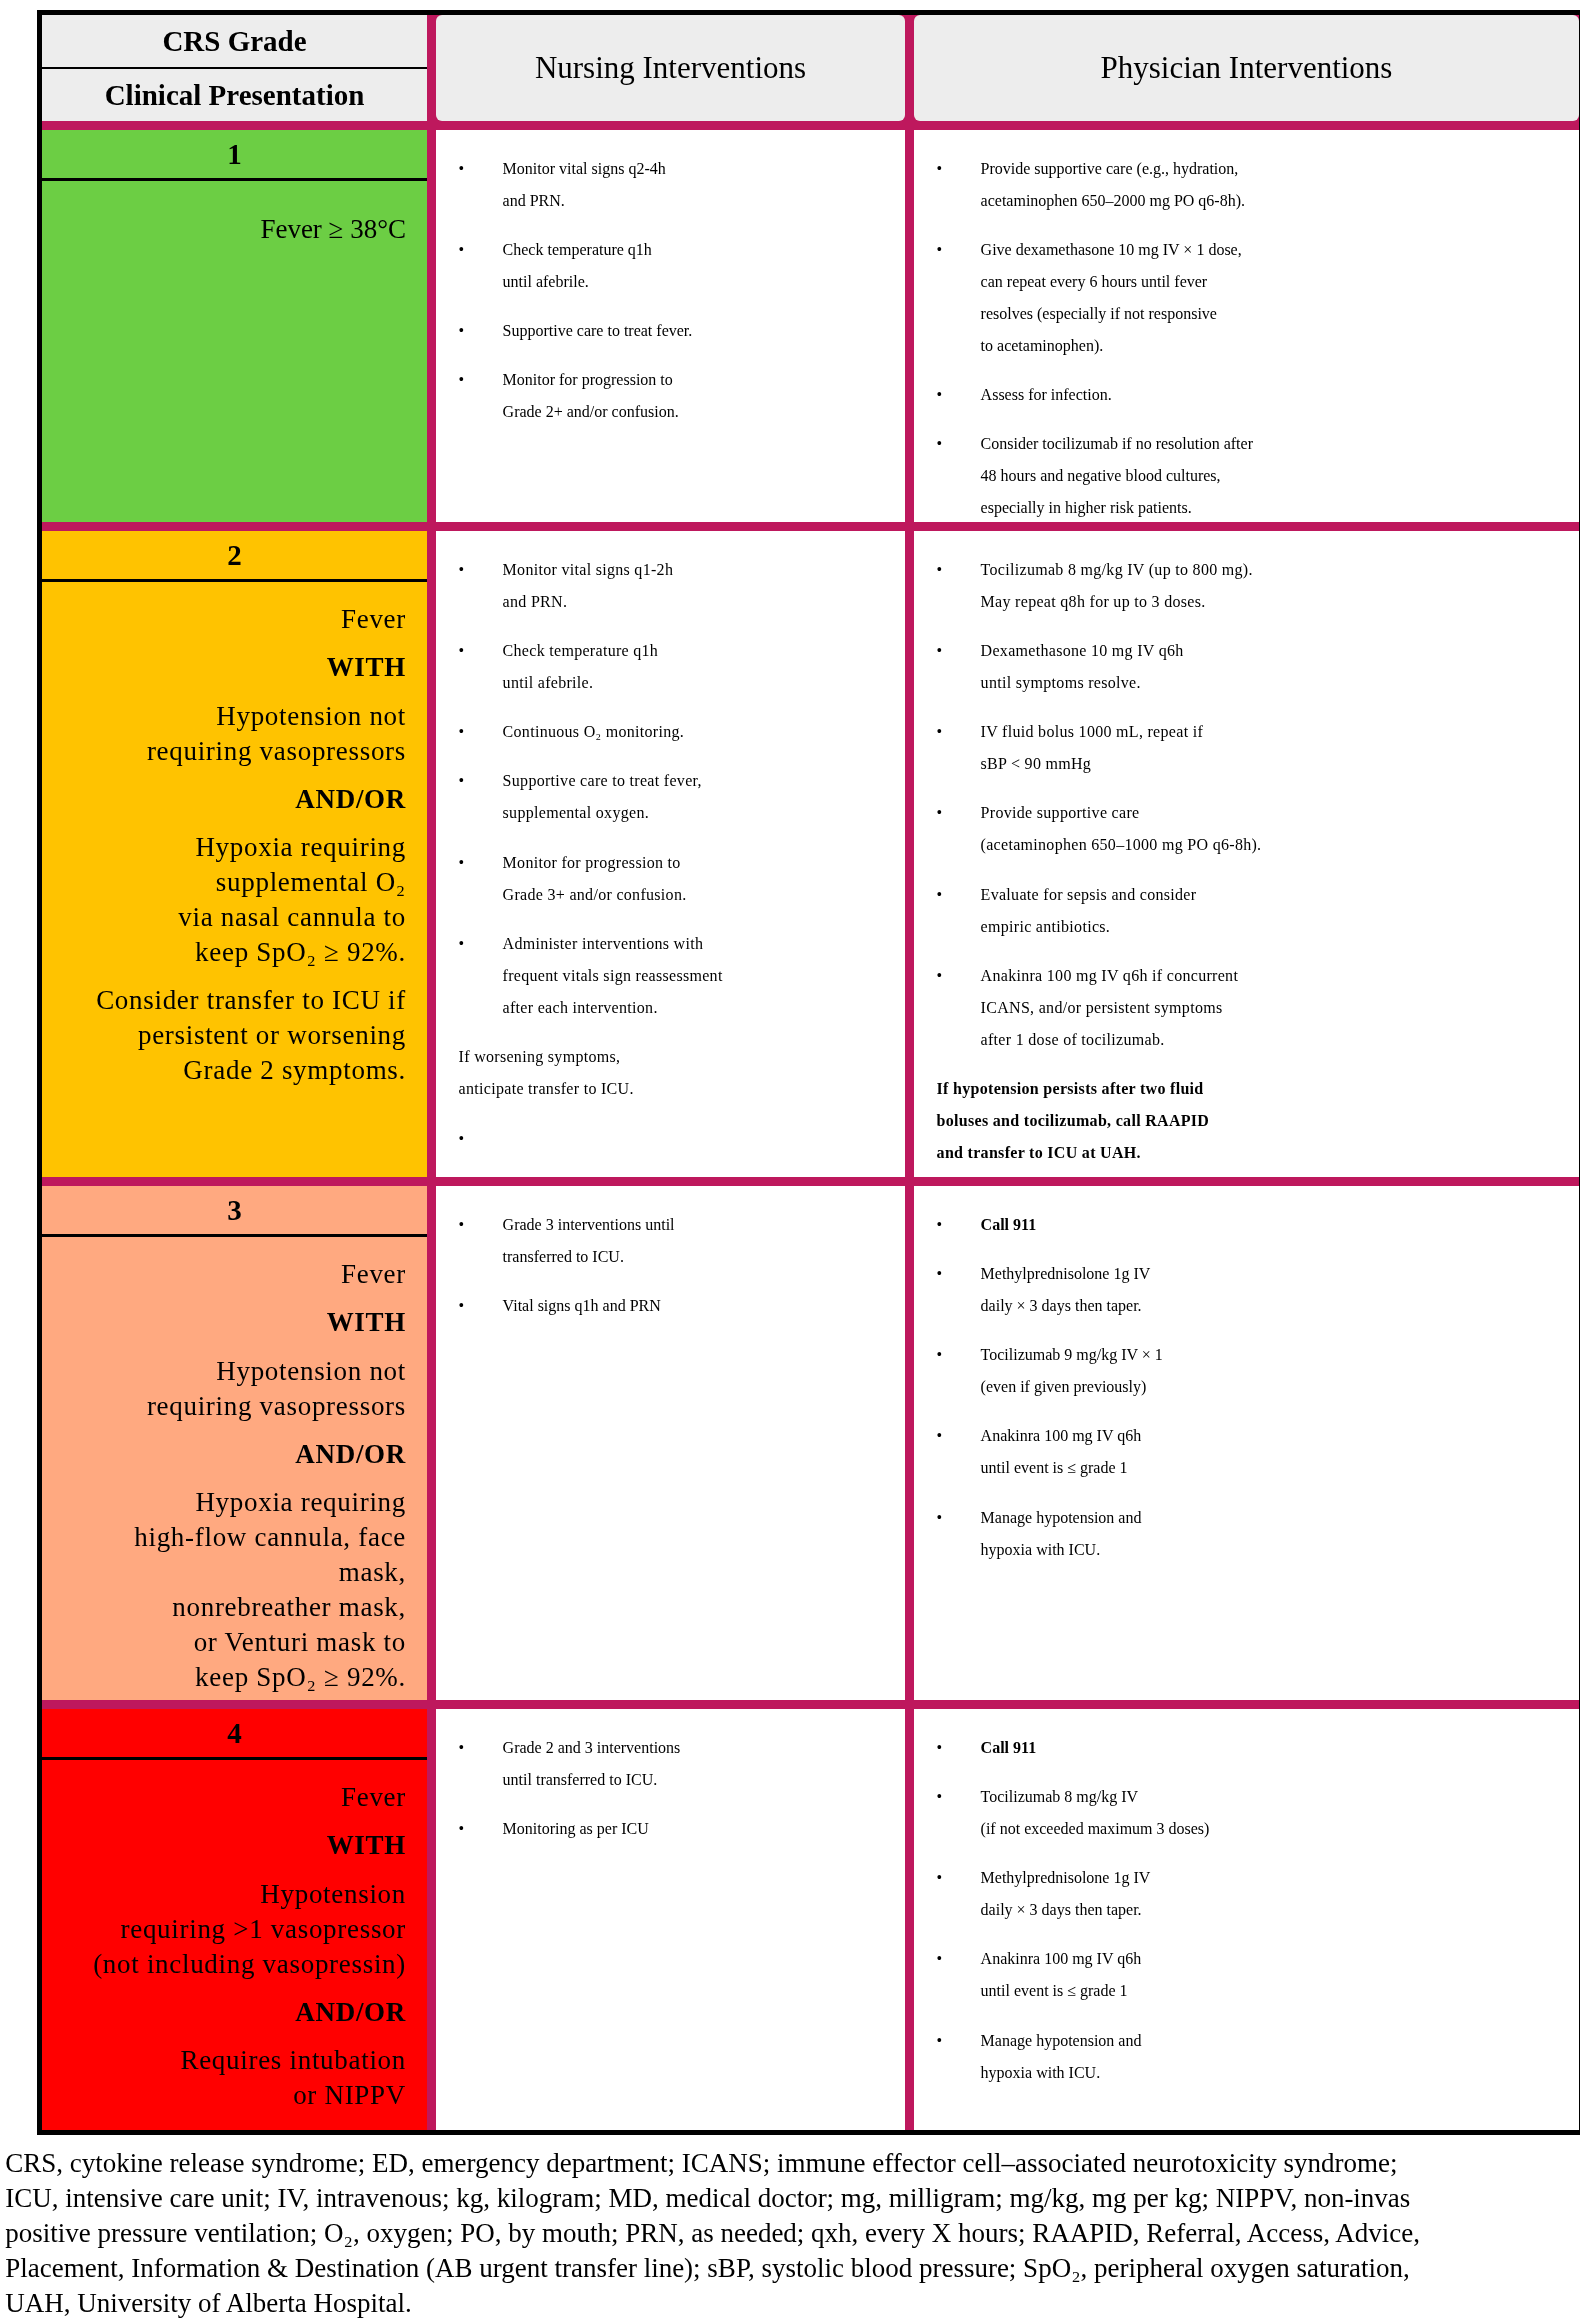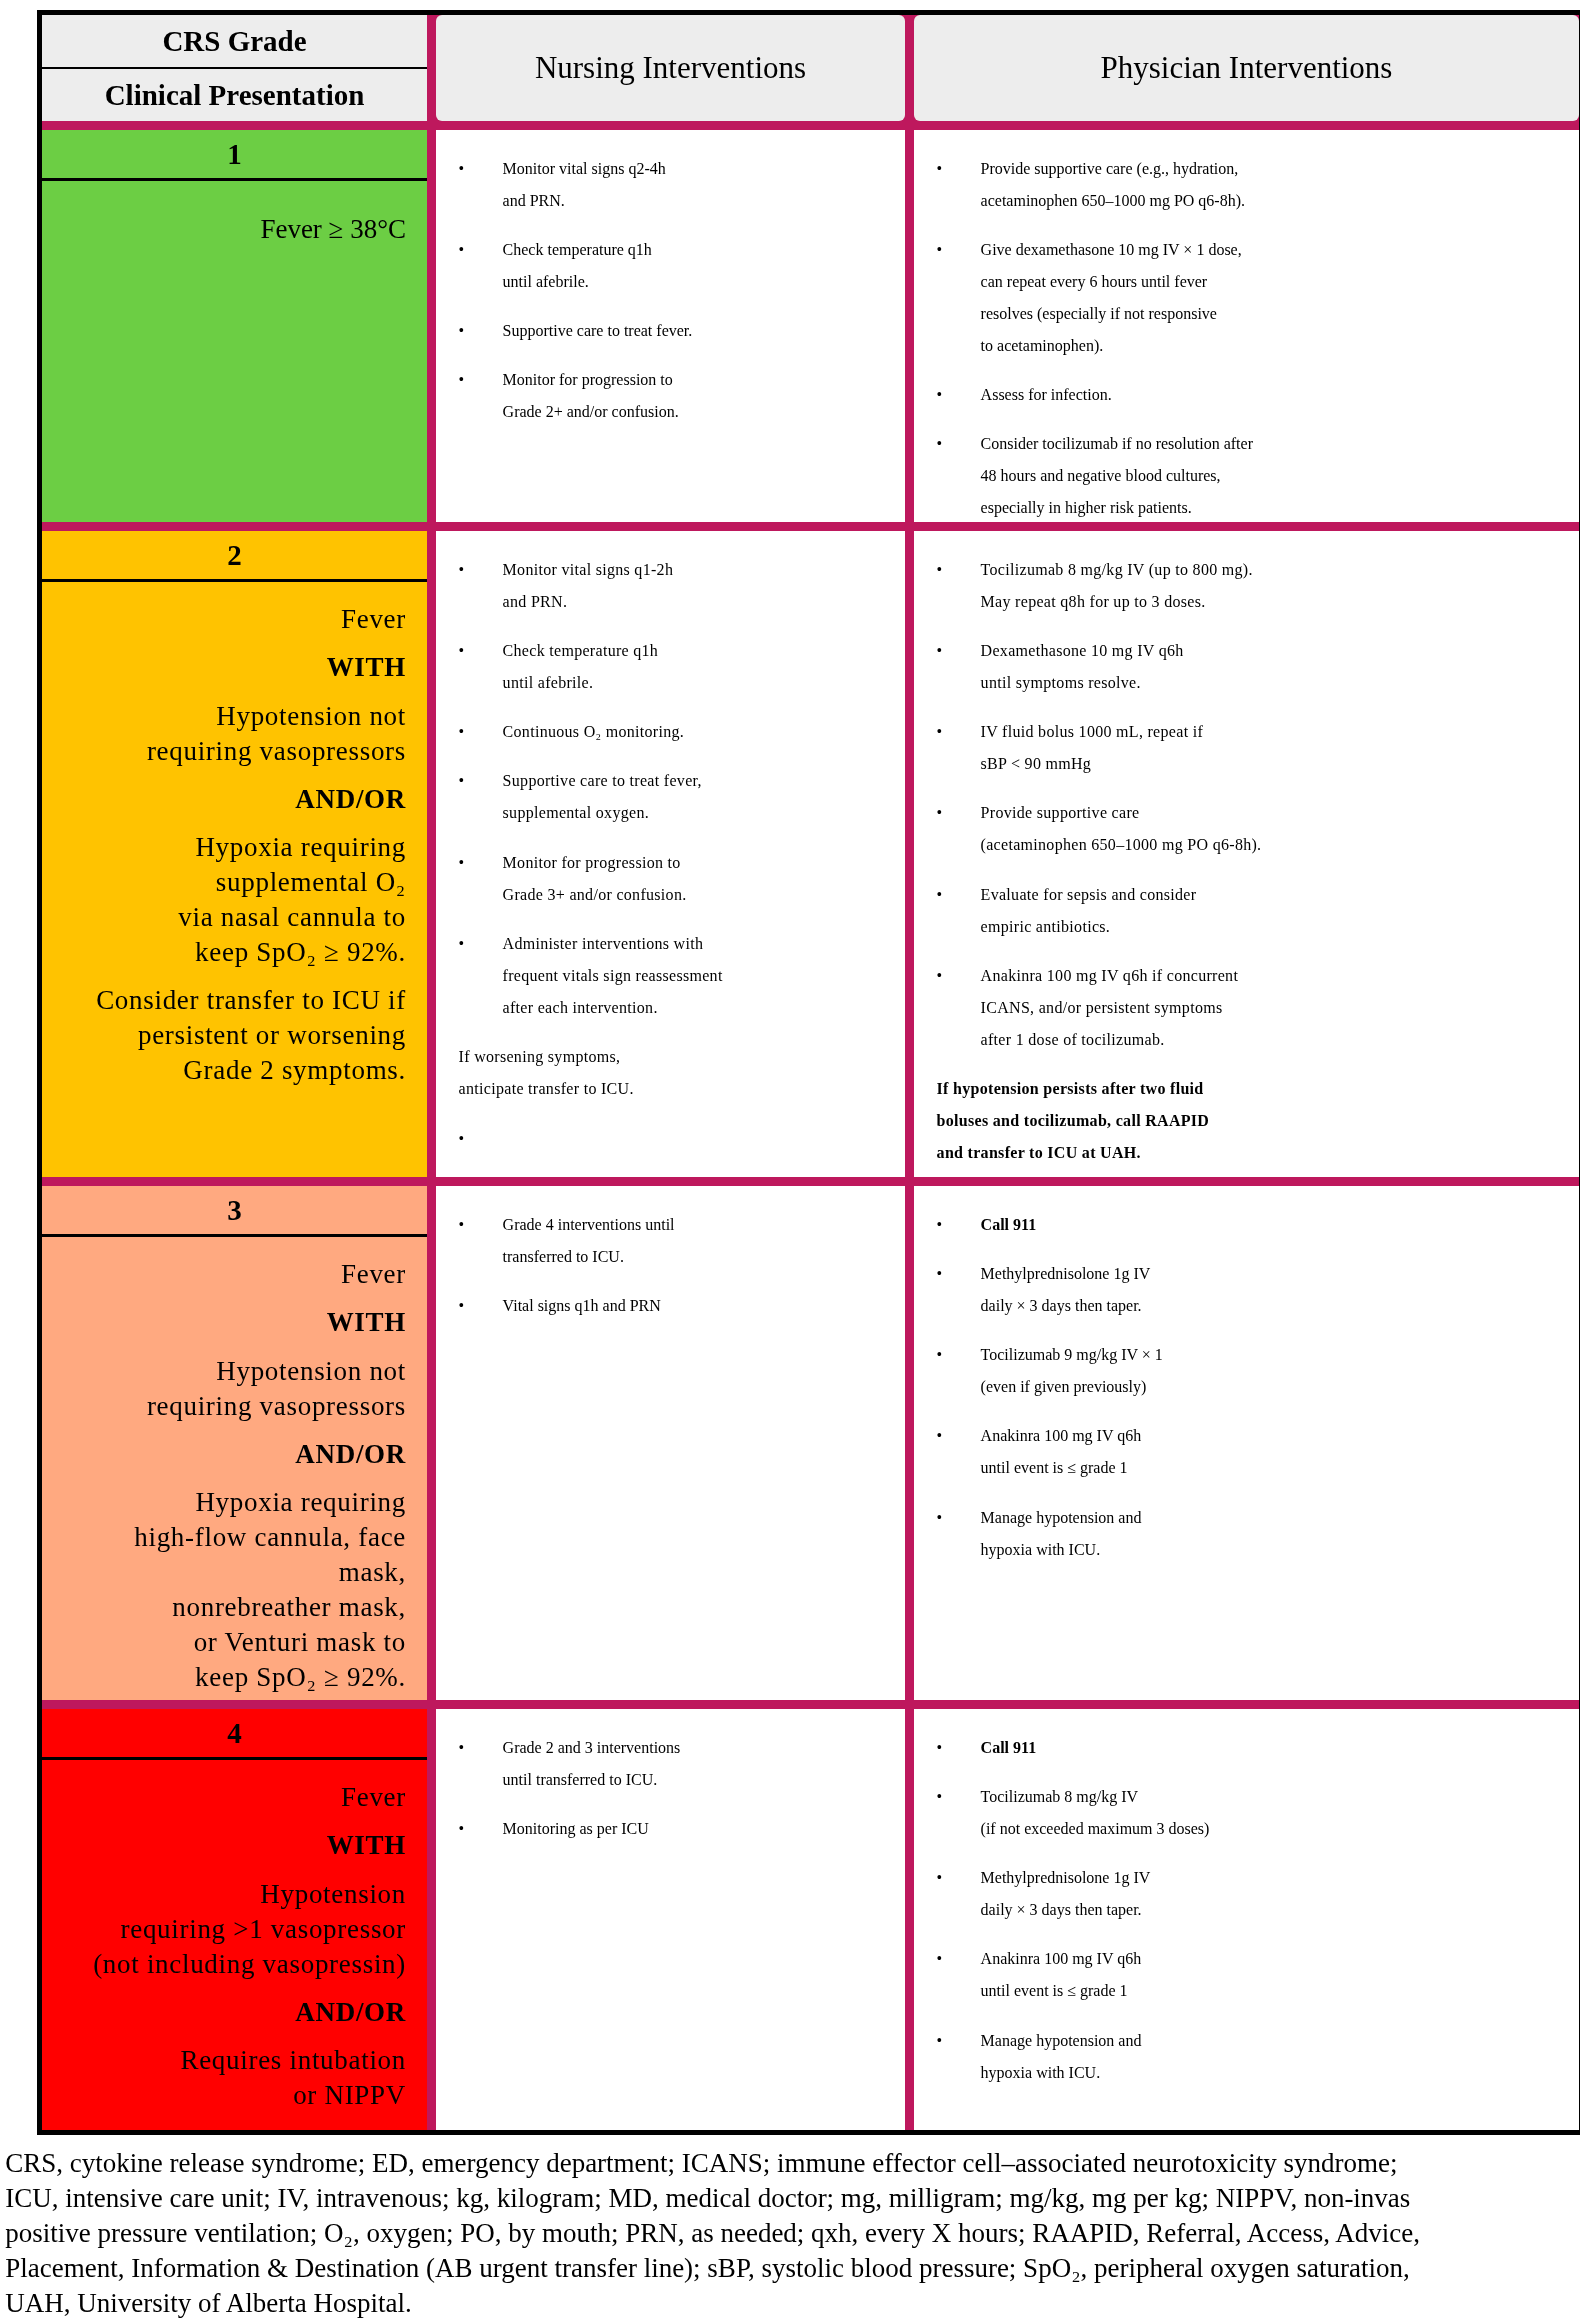--- a/index.html
+++ b/index.html
@@ -81,21 +81,21 @@
       <div class="item">
           <span class="bullet"></span>
           <span class="txt">Monitor for progression to
 Grade 2+ and/or confusion.</span>
         </div>
     </div>
     <div class="cell list">
       <div class="item">
           <span class="bullet"></span>
           <span class="txt">Provide supportive care (e.g., hydration,
-acetaminophen 650–1000 mg PO q6-8h).</span>
+acetaminophen 650–2000 mg PO q6-8h).</span>
         </div>
       <div class="item">
           <span class="bullet"></span>
           <span class="txt">Give dexamethasone 10 mg IV × 1 dose,
 can repeat every 6 hours until fever
 resolves (especially if not responsive
 to acetaminophen).</span>
         </div>
       <div class="item">
           <span class="bullet"></span>
@@ -212,21 +212,21 @@
 high-flow cannula, face mask,
 nonrebreather mask,
 or Venturi mask to
 keep SpO₂ ≥ 92%.</p>
         <p class="bold">Transfer to ICU</p>
       </div>
     </div>
     <div class="cell list">
       <div class="item">
           <span class="bullet"></span>
-          <span class="txt">Grade 4 interventions until
+          <span class="txt">Grade 3 interventions until
 transferred to ICU.</span>
         </div>
       <div class="item">
           <span class="bullet"></span>
           <span class="txt">Vital signs q1h and PRN</span>
         </div>
     </div>
     <div class="cell list">
       <div class="item">
           <span class="bullet"></span>

